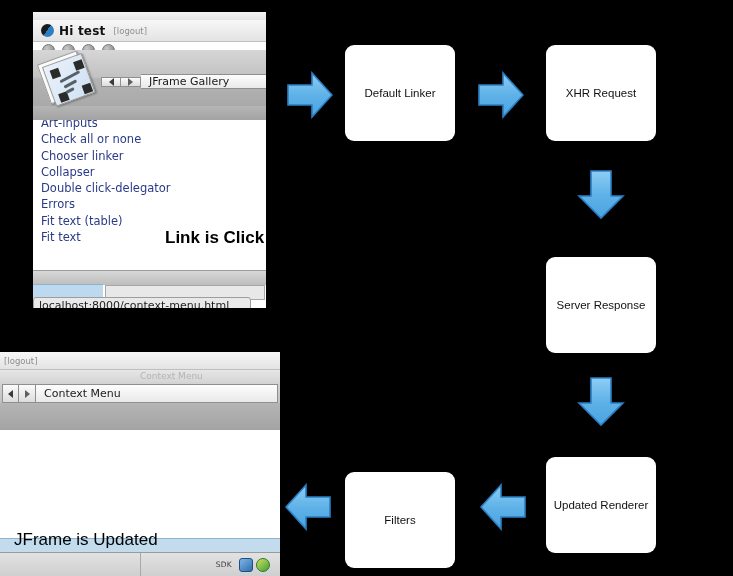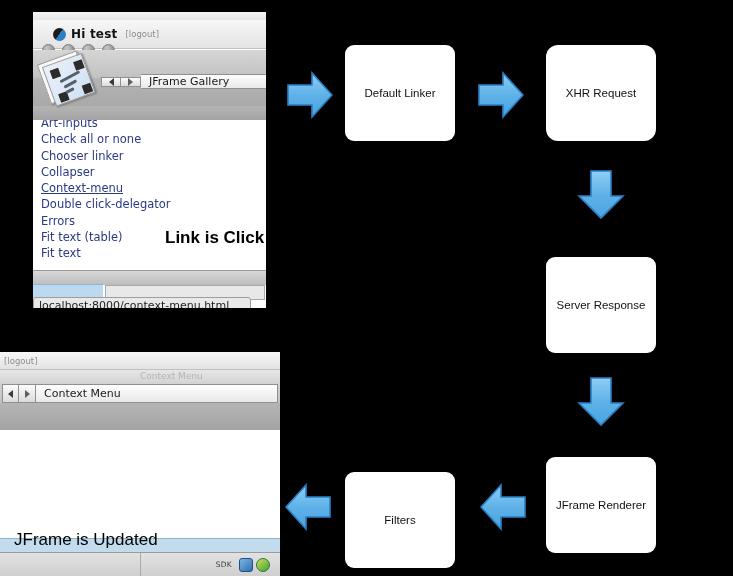--- a/index.html
+++ b/index.html
@@ -29,26 +29,26 @@
   .win-topstrip {
     position: absolute;
     left: 0; right: 0; top: 0;
     height: 8px;
     background: linear-gradient(to bottom, #f4f4f4, #e4e4e4);
     border-bottom: 1px solid #b9b9b9;
   }
   .win-titlebar {
     position: absolute;
     left: 0; right: 0;
-    height: 29px;
+    height: 22px;
     background: linear-gradient(to bottom, #f7f7f7 0%, #ededed 50%, #e3e3e3 100%);
     border-bottom: 1px solid #bfbfbf;
     display: flex;
     align-items: center;
-    padding-left: 20px;
+    padding-left: 8px;
     box-sizing: border-box;
   }
   .site-logo {
     width: 13px; height: 13px;
     border-radius: 50%;
     background: linear-gradient(125deg, #1b1b1b 0 48%, #2d7fc4 48% 100%);
     margin-right: 5px;
     flex: 0 0 auto;
   }
   .greeting {
@@ -360,21 +360,20 @@
     </div>
     <div class="page-title-field" style="flex:1 1 auto;">JFrame Gallery</div>
   </div>
 
   <div class="page-body clip" style="top:108px; height:150px;">
     <ul class="link-list" style="top:-5px;">
       <li>Art-inputs</li>
       <li>Check all or none</li>
       <li>Chooser linker</li>
       <li>Collapser</li>
-      <li class="active">Context-menu</li>
       <li>Double click-delegator</li>
       <li>Errors</li>
       <li>Fit text (table)</li>
       <li>Fit text</li>
     </ul>
 
     <div class="click-banner" style="left:132px; top:108px;">Link is Click</div>
   </div>
 
   <div class="footer-strip" style="top:258px; height:14px;"></div>
@@ -437,30 +436,30 @@
         <stop offset="50%" stop-color="#5fb2e8"></stop>
         <stop offset="100%" stop-color="#4aa3e0"></stop>
       </linearGradient>
     </defs>
   </svg>
 
   <div class="flow-box" style="left:345px; top:45px; width:110px; height:96px;">
     <span>Default Linker</span>
   </div>
 
-  <div class="flow-box" style="left:546px; top:45px; width:110px; height:96px;border-radius:12px;">
+  <div class="flow-box" style="left:546px; top:45px; width:110px; height:96px;">
     <span>XHR Request</span>
   </div>
 
   <div class="flow-box" style="left:546px; top:257px; width:110px; height:96px;">
     <span>Server Response</span>
   </div>
 
   <div class="flow-box" style="left:546px; top:457px; width:110px; height:96px;">
-    <span>JFrame Renderer</span>
+    <span>Updated Renderer</span>
   </div>
 
   <div class="flow-box" style="left:345px; top:472px; width:110px; height:96px;">
     <span>Filters</span>
   </div>
 
   <svg class="flow-arrow" style="left:287px; top:71px;" width="46" height="48" viewBox="0 0 46 48">
     <polygon points="1,14 25,14 25,2 45,24 25,46 25,34 1,34" fill="url(#arrGrad)" stroke="#2a7fc4" stroke-width="1.6"></polygon>
   </svg>
 

